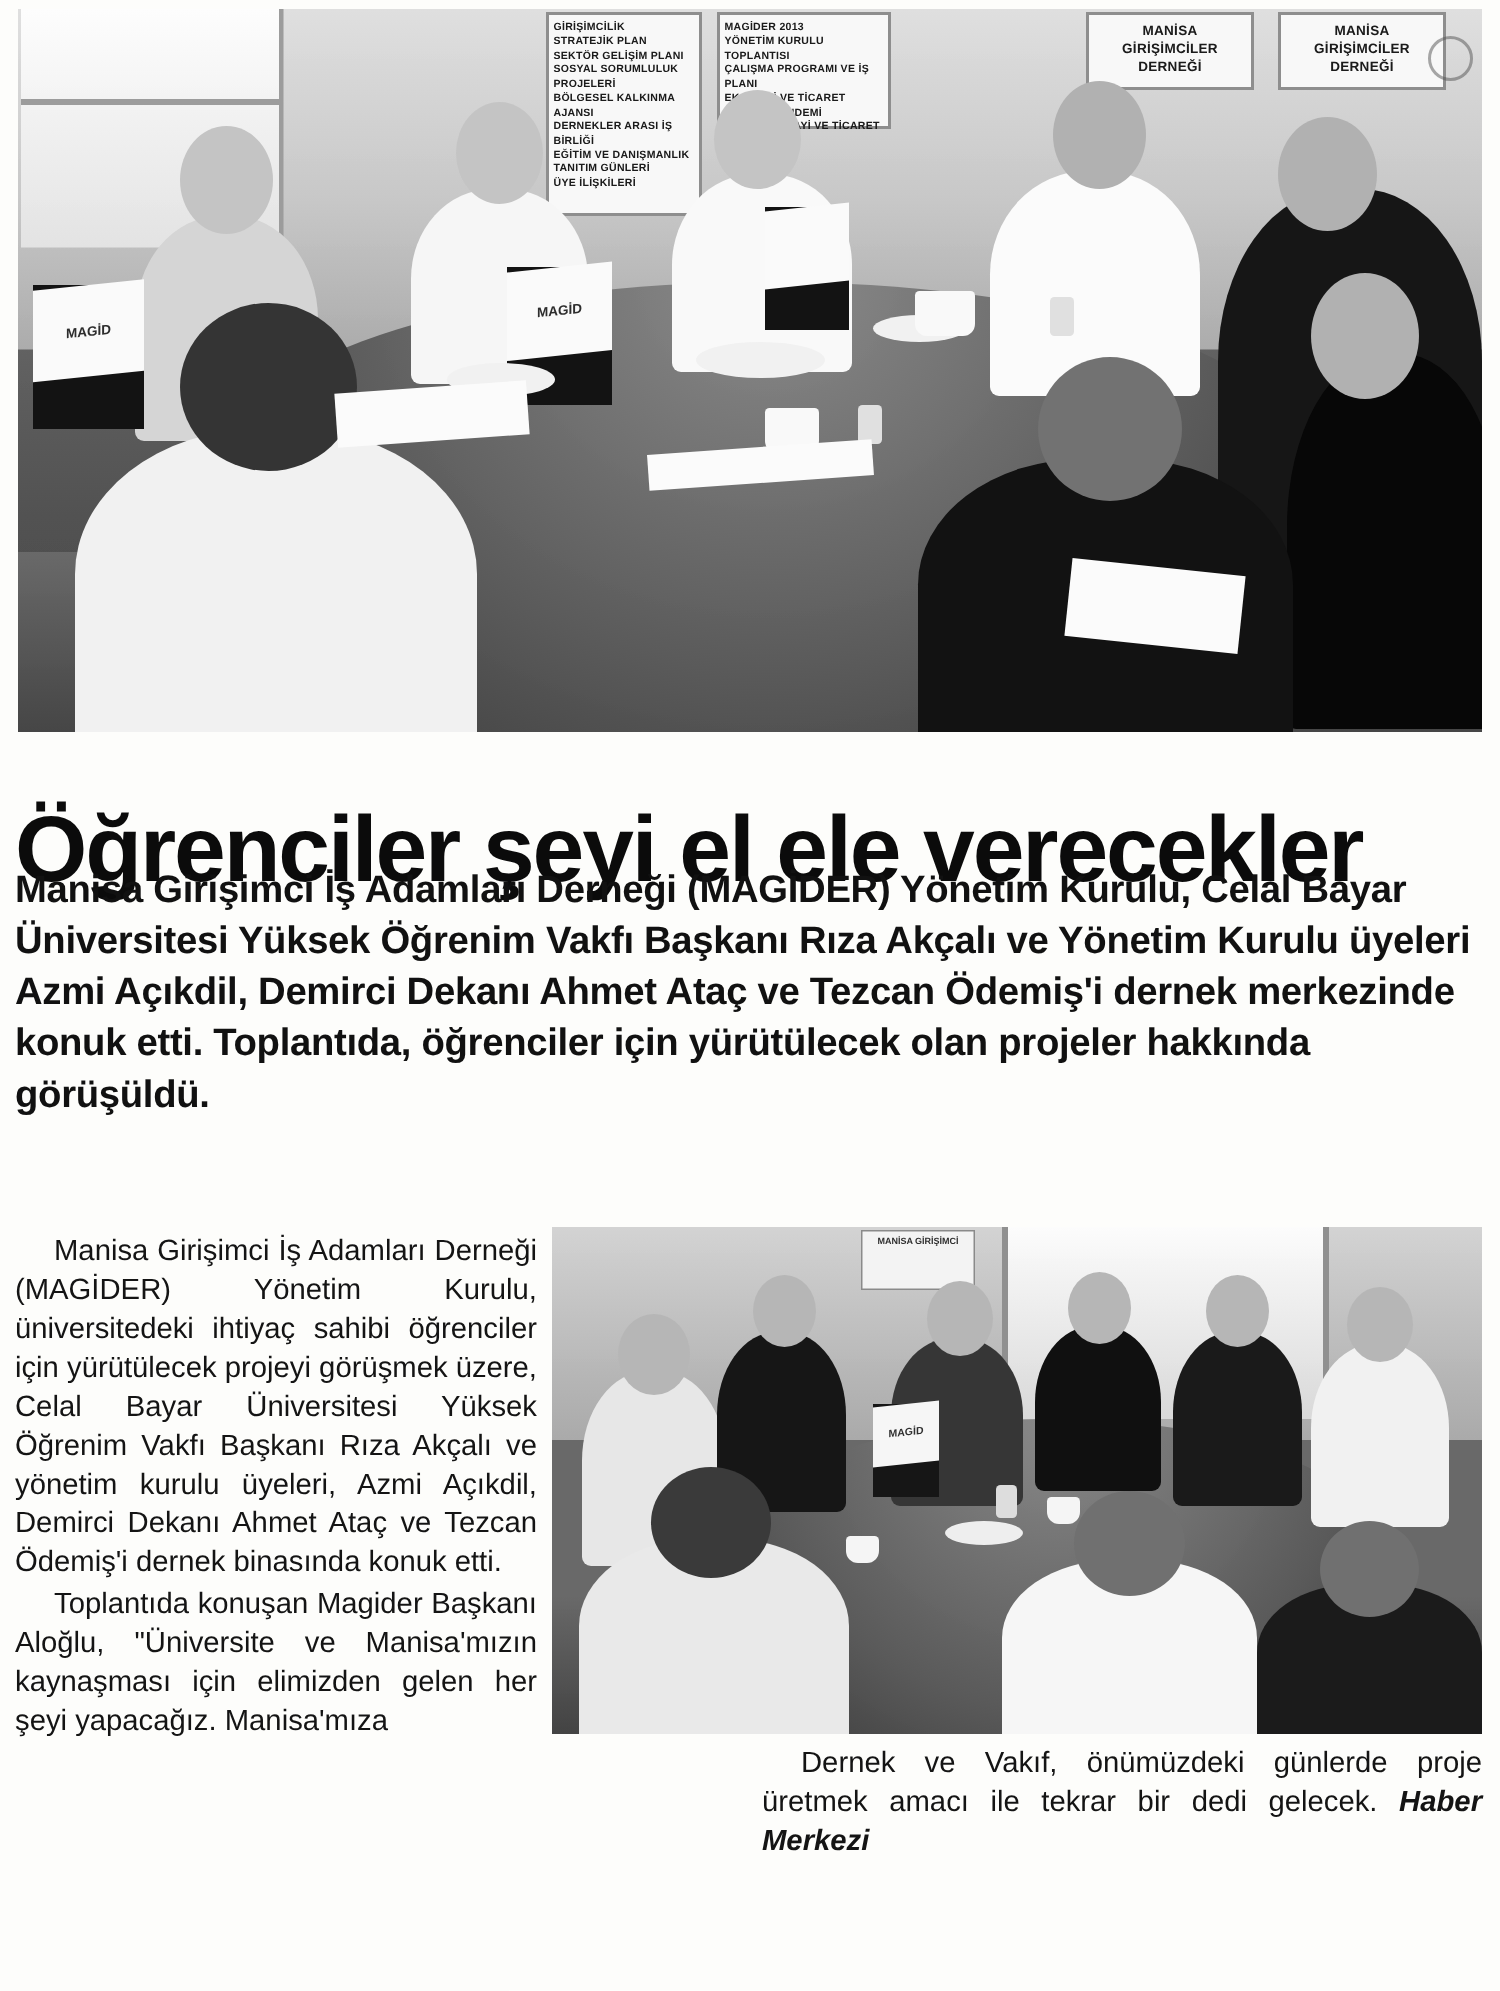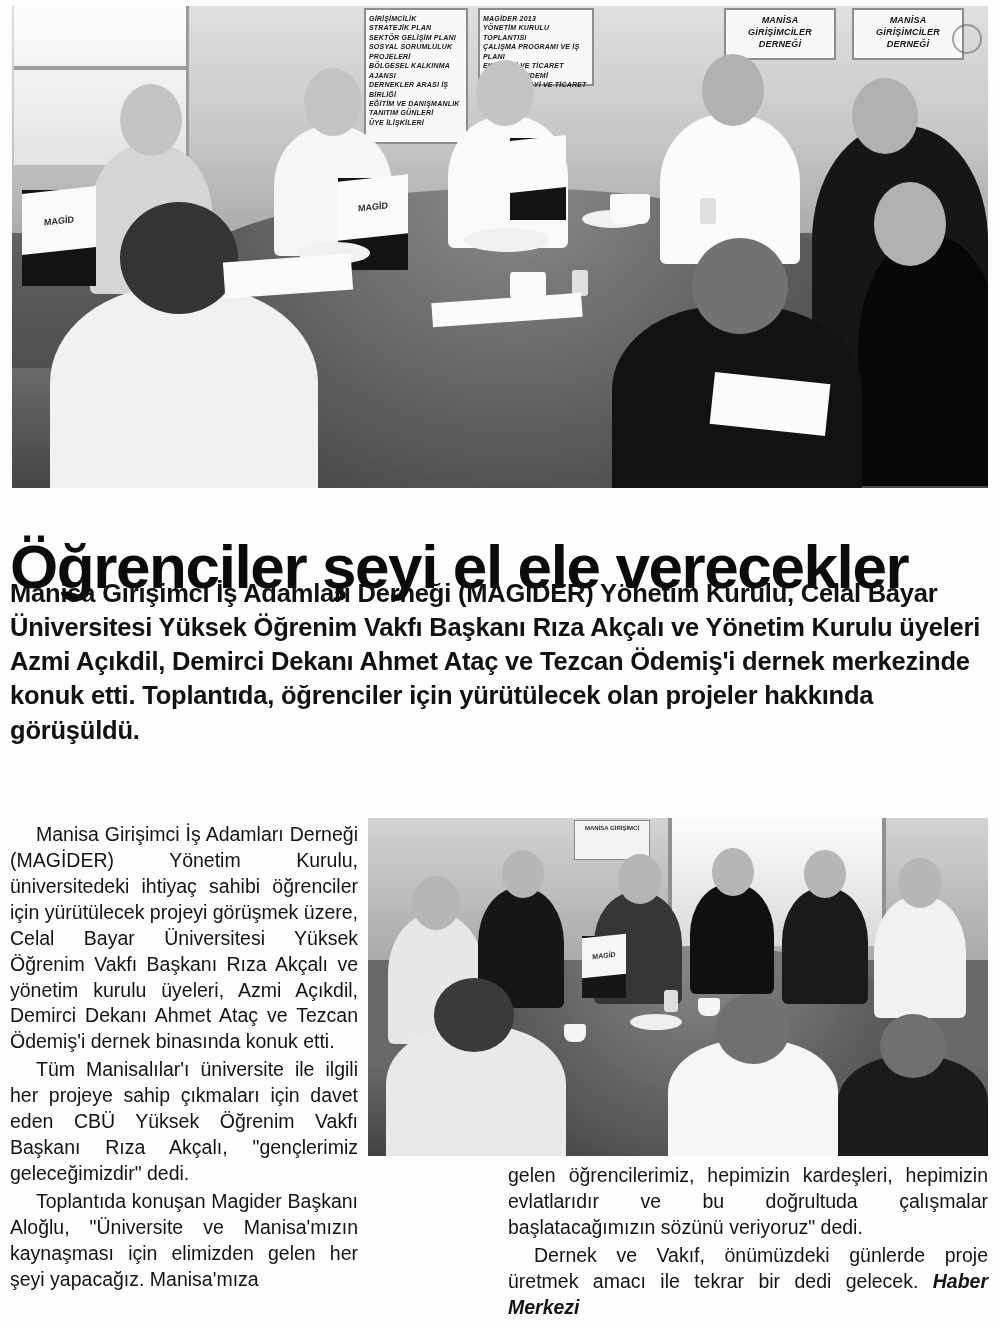--- a/index.html
+++ b/index.html
@@ -61,21 +61,20 @@
     background: #efefec;
     border: 2px solid #8d8d8a;
     color: #222;
     font-size: 9px;
     font-weight: bold;
     text-align: center;
     line-height: 1.35;
     padding: 4px 3px;
     box-sizing: border-box;
     letter-spacing: .2px;
-    font-style: italic;
   }
   .banner-left  { left: 352px; top: 2px;  width: 104px; height: 136px; font-size: 7px; text-align:left;}
   .banner-mid   { left: 466px; top: 2px;  width: 116px; height: 78px;  font-size: 7px; text-align:left;}
   .banner-r1    { left: 712px; top: 2px;  width: 112px; height: 52px; }
   .banner-r2    { left: 840px; top: 2px;  width: 112px; height: 52px; }
   .banner .line { display:block; }
 
   .table-top {
     position: absolute;
     left: 150px; bottom: 0; width: 700px; height: 300px;
@@ -373,22 +372,20 @@
     </div>
 
     <div class="plate" style="left:262px; top:196px; width:52px; height:16px;"></div>
     <div class="cup" style="left:196px; top:206px; width:22px; height:18px;"></div>
     <div class="cup" style="left:330px; top:180px; width:22px; height:18px;"></div>
     <div class="glass" style="left:296px; top:172px; width:14px; height:22px;"></div>
   </div>
 
   <div class="col-left">
     <p>Manisa Girişimci İş Adamları Derneği (MAGİDER) Yönetim Kurulu, üniversitedeki ihtiyaç sahibi öğrenciler için yürütülecek projeyi görüşmek üzere, Celal Bayar Üniversitesi Yüksek Öğrenim Vakfı Başkanı Rıza Akçalı ve yönetim kurulu üyeleri, Azmi Açıkdil, Demirci Dekanı Ahmet Ataç ve Tezcan Ödemiş'i dernek binasında konuk etti.</p>
-    <p>Tüm Manisalılar'ı üniversite ile ilgili her projeye sahip çıkmaları için davet eden CBÜ Yüksek Öğrenim Vakfı Başkanı Rıza Akçalı, "gençlerimiz geleceğimizdir" dedi.</p>
     <p>Toplantıda konuşan Magider Başkanı Aloğlu, "Üniversite ve Manisa'mızın kaynaşması için elimizden gelen her şeyi yapacağız. Manisa'mıza</p>
   </div>
 
   <div class="col-right">
-    <p>gelen öğrencilerimiz, hepimizin kardeşleri, hepimizin evlatlarıdır ve bu doğrultuda çalışmalar başlatacağımızın sözünü veriyoruz" dedi.</p>
     <p class="indent"><span>Dernek ve Vakıf, önümüzdeki günlerde proje üretmek amacı ile tekrar bir dedi gelecek.</span> <span class="byline">Haber Merkezi</span></p>
   </div>
 
 </div>
 
 </body></html>

